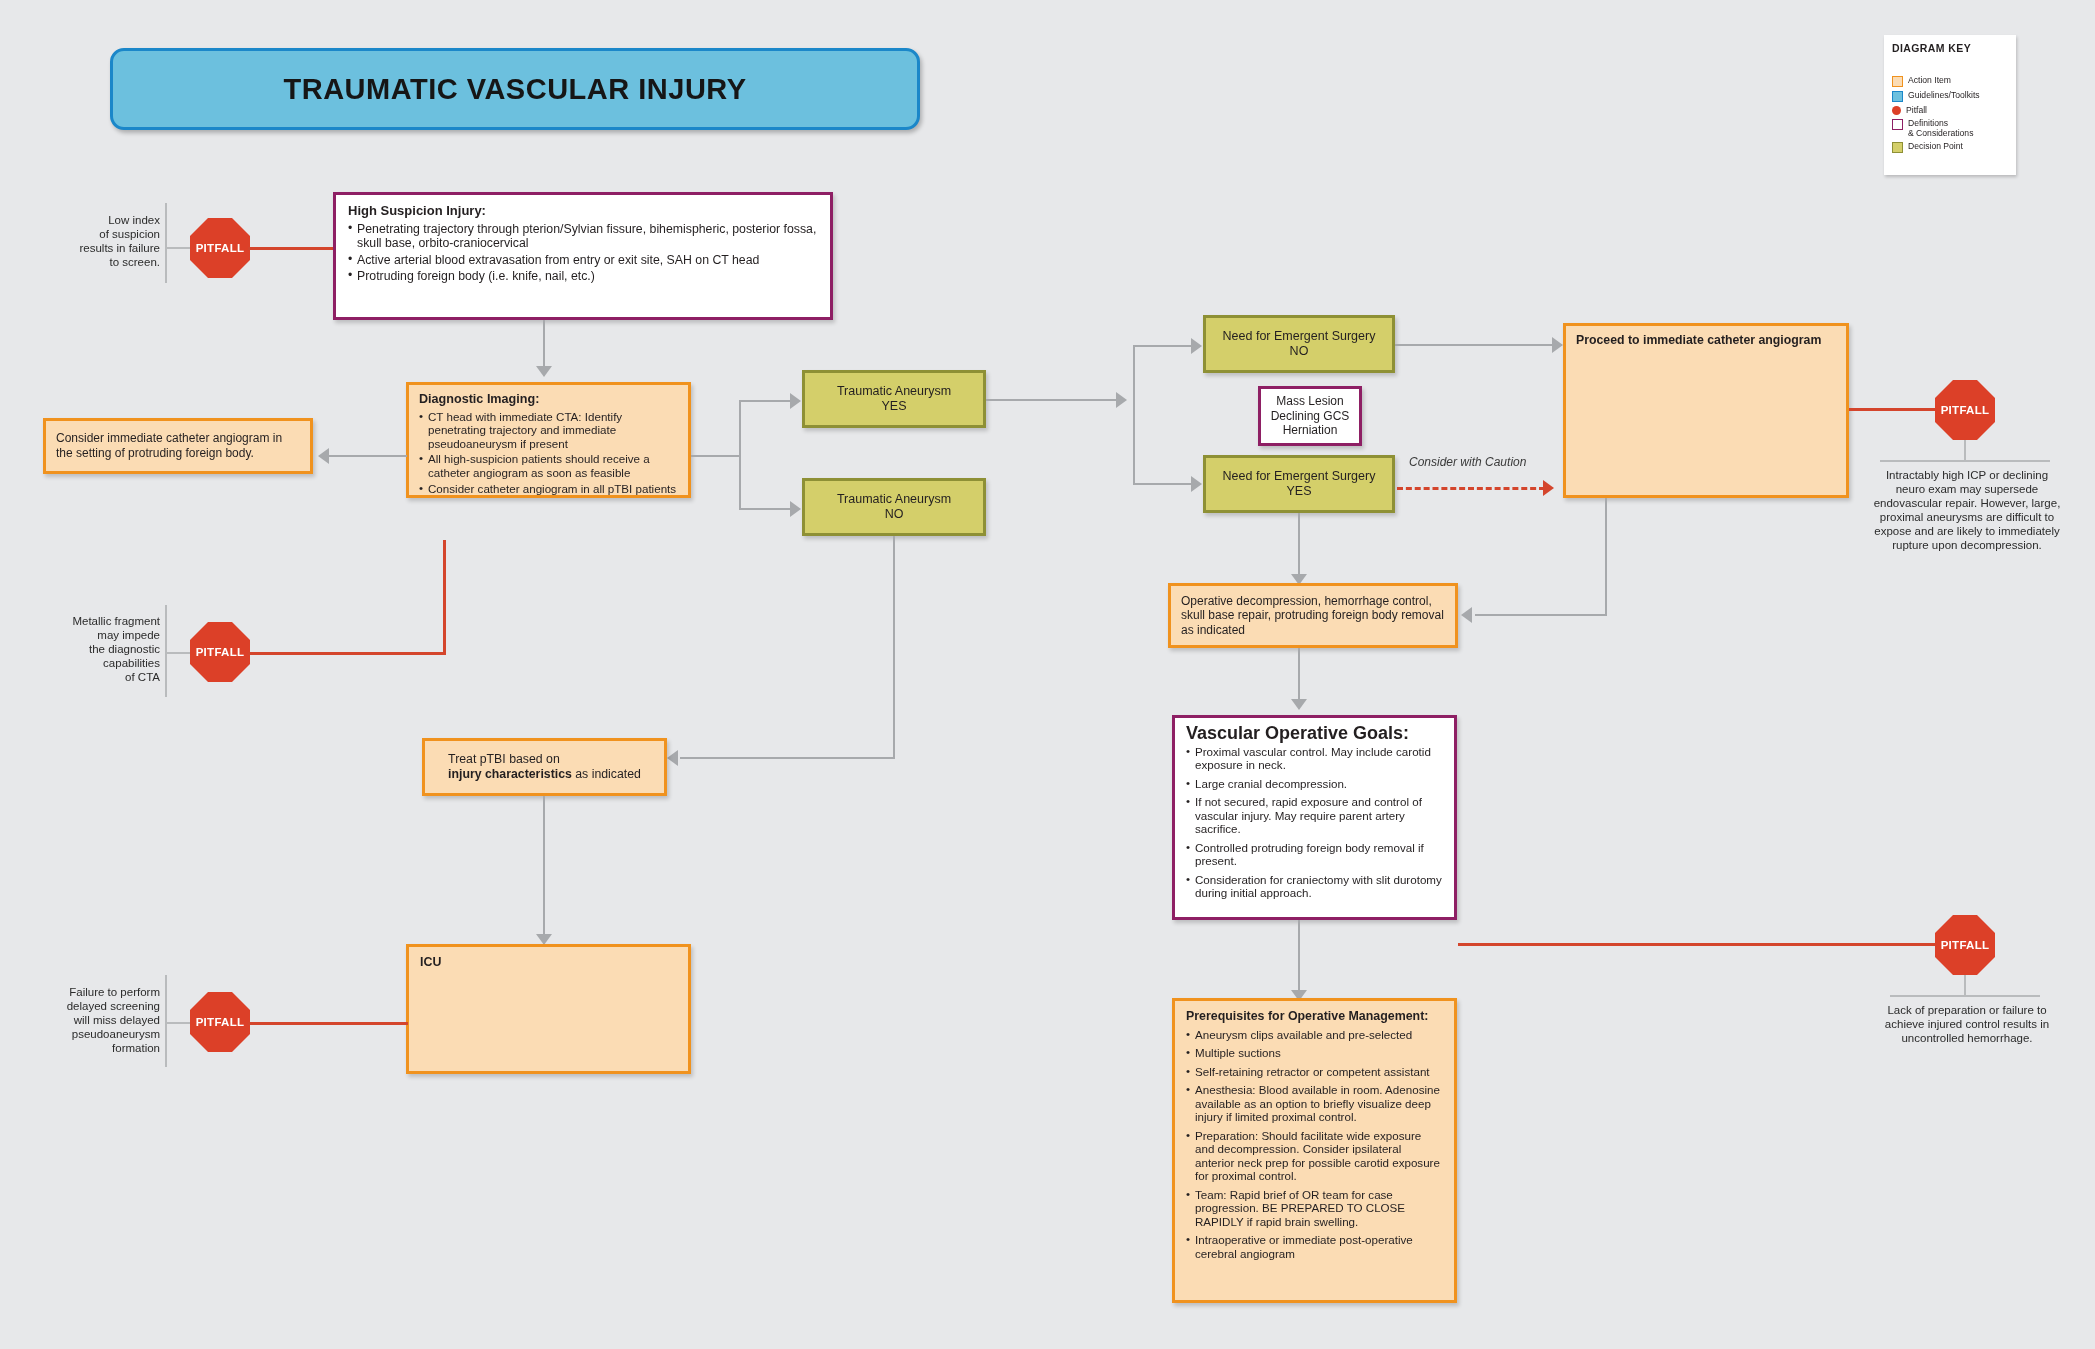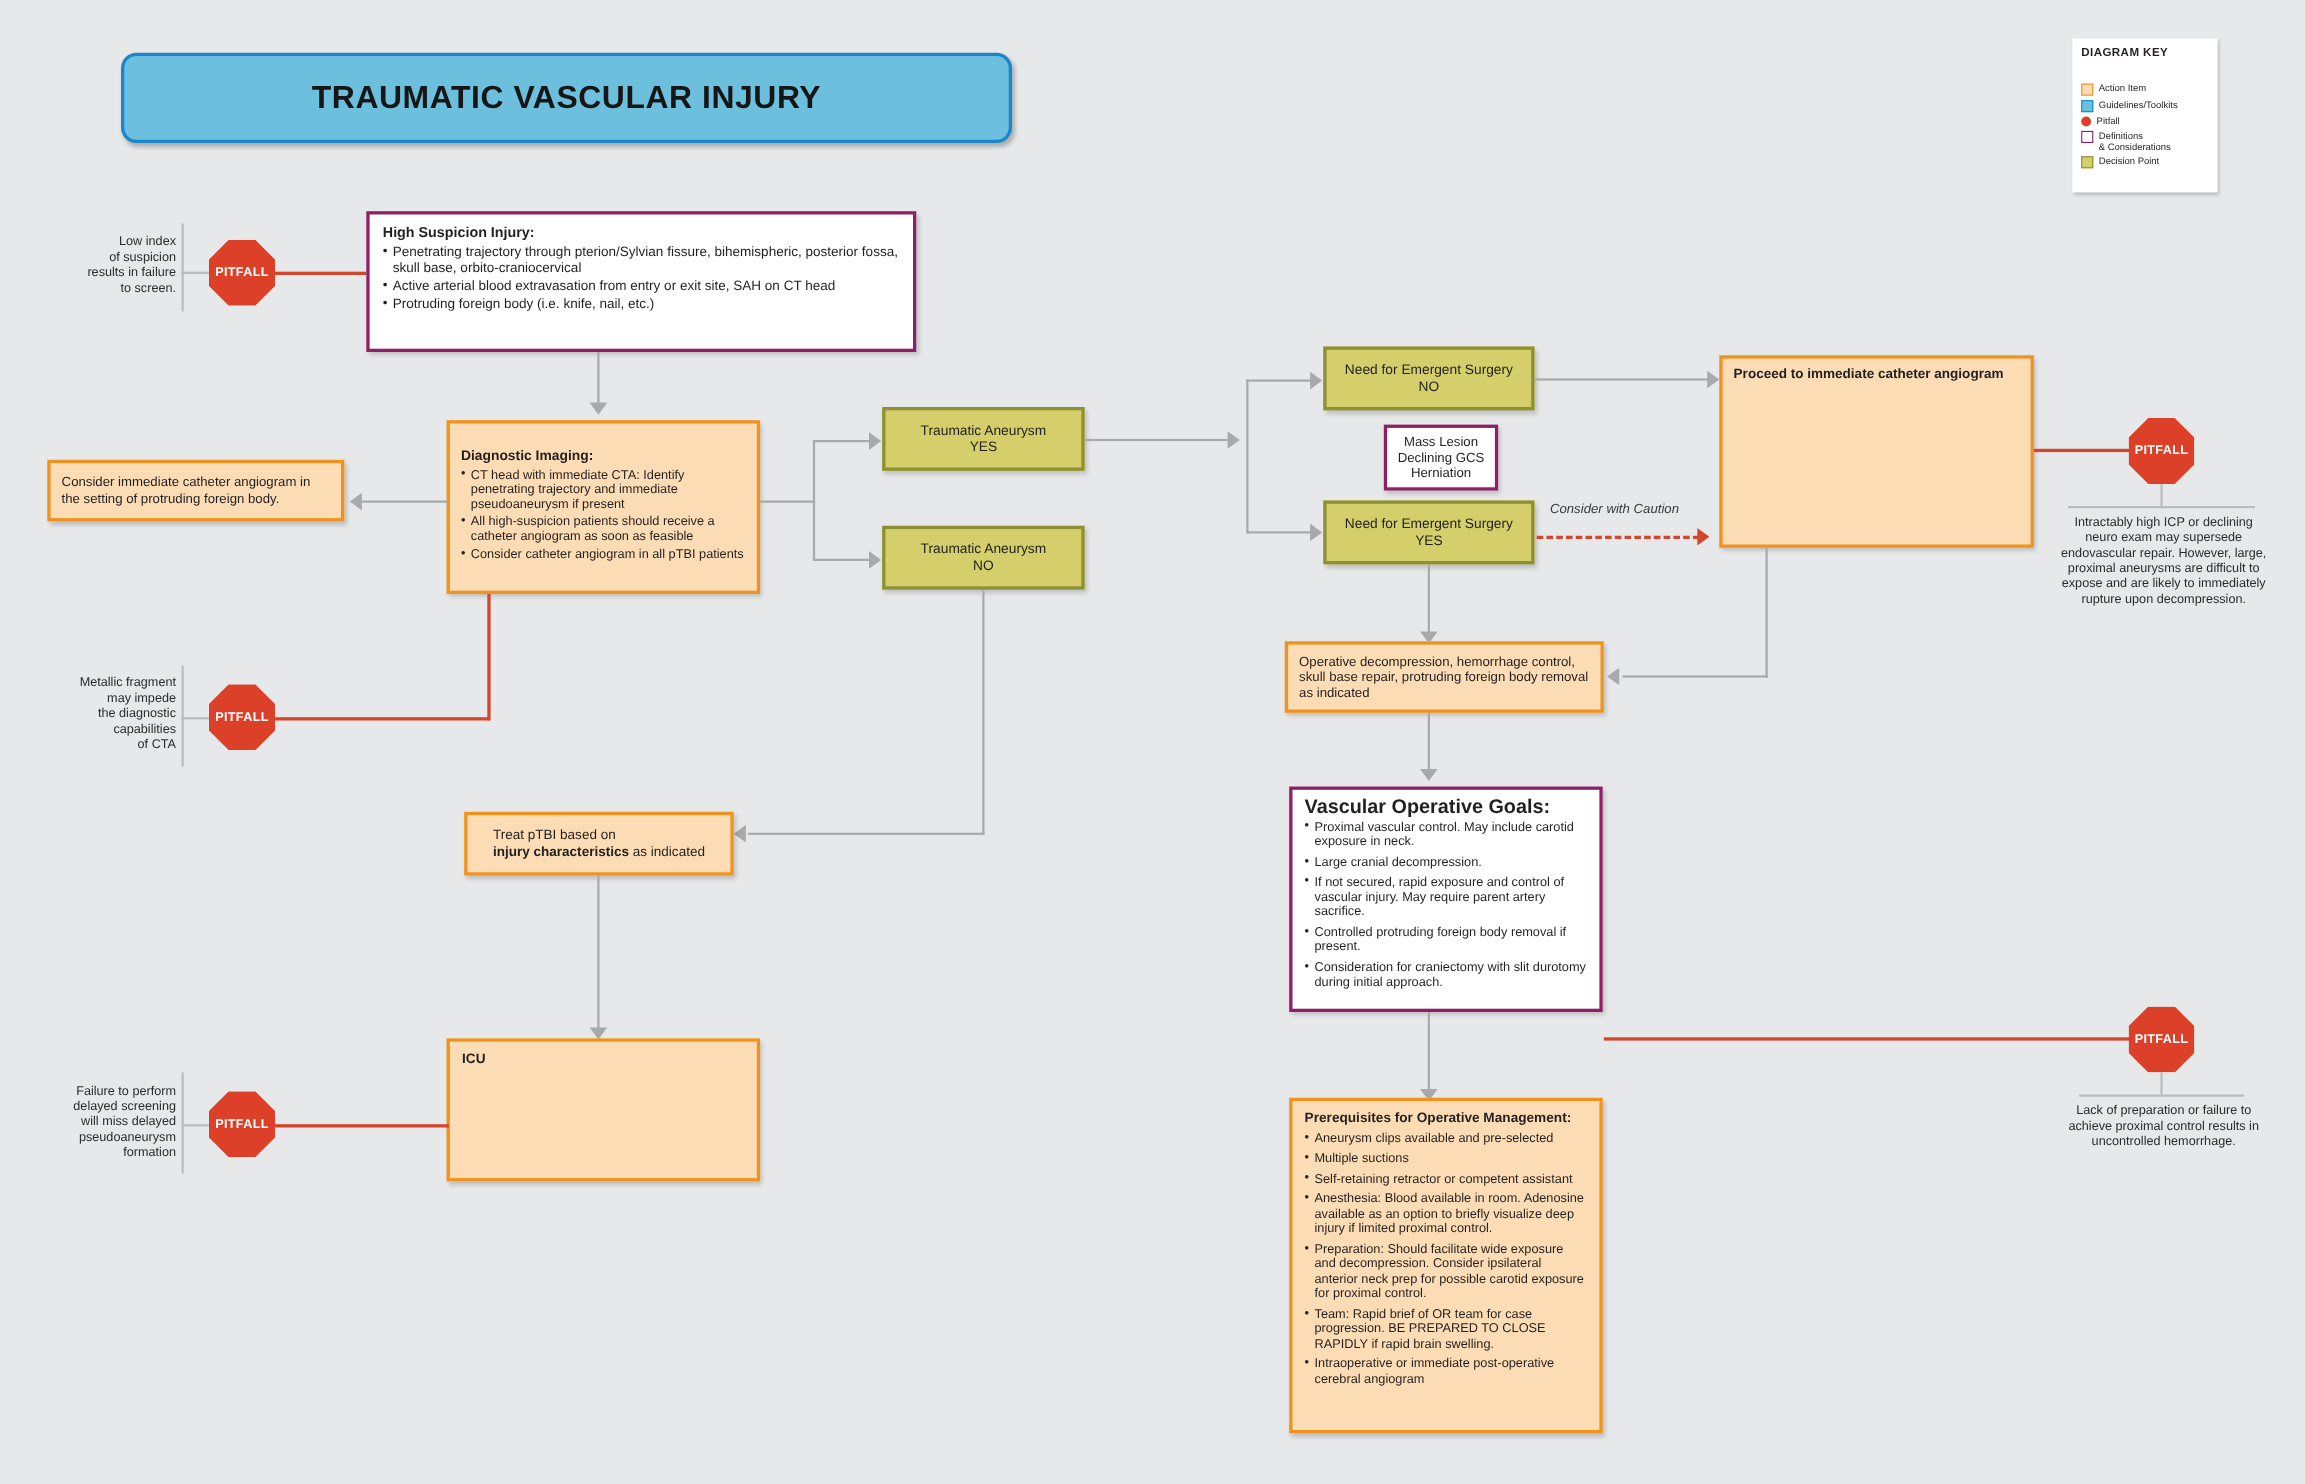--- a/index.html
+++ b/index.html
@@ -124,21 +124,21 @@
       <li data-name="high-suspicion-bullet">Active arterial blood extravasation from entry or exit site, SAH on CT head</li>
       <li data-name="high-suspicion-bullet">Protruding foreign body (i.e. knife, nail, etc.)</li>
     </ul>
   </div>
 
   <style>[data-name="box-high-suspicion-injury"]{background:#fff!important;border-color:#8e1f64!important;}</style>
 
   <div class="ln v abs" style="left:543px;top:320px;height:48px;"></div>
   <div class="arrow-d abs" style="left:536px;top:366px;"></div>
 
-  <div class="abs box" data-name="box-diagnostic-imaging" style="left:406px;top:382px;width:285px;height:158px;padding:23px 10px;font-size:11.6px;line-height:13.6px;">
+  <div class="abs box" data-name="box-diagnostic-imaging" style="left:406px;top:382px;width:285px;height:116px;padding:8px 10px;font-size:11.6px;line-height:13.6px;">
     <div class="ttl" data-name="diagnostic-imaging-title" style="margin-bottom:3px;font-size:12.6px;">Diagnostic Imaging:</div>
     <ul>
       <li data-name="diagnostic-imaging-bullet">CT head with immediate CTA: Identify penetrating trajectory and immediate pseudoaneurysm if present</li>
       <li data-name="diagnostic-imaging-bullet">All high-suspicion patients should receive a catheter angiogram as soon as feasible</li>
       <li data-name="diagnostic-imaging-bullet">Consider catheter angiogram in all pTBI patients</li>
     </ul>
   </div>
 
   <div class="abs box" data-name="box-consider-immediate-angiogram" style="left:43px;top:418px;width:270px;height:56px;padding:8px 10px;font-size:12px;line-height:15px;display:flex;align-items:center;">
     <span data-name="consider-immediate-angiogram-text">Consider immediate catheter angiogram in the setting of protruding foreign body.</span>
@@ -232,21 +232,21 @@
 
   <div class="ln v abs" style="left:1298px;top:920px;height:72px;"></div>
   <div class="arrow-d abs" style="left:1291px;top:990px;"></div>
 
   <div class="ln h red abs" style="left:1458px;top:943px;width:505px;height:3px;"></div>
   <div class="abs pitfall" data-name="pitfall-badge-proximal-control" style="left:1935px;top:915px;">
     <span data-name="pitfall-label">PITFALL</span>
   </div>
   <div class="ln v thin abs" style="left:1964px;top:975px;height:22px;"></div>
   <div class="ln h thin abs" style="left:1890px;top:995px;width:150px;"></div>
-  <div class="abs caption" data-name="pitfall-caption-proximal-control" style="left:1872px;top:1003px;width:190px;text-align:center;">Lack of preparation or failure to achieve proximal control results in uncontrolled hemorrhage.</div>
+  <div class="abs caption" data-name="pitfall-caption-proximal-control" style="left:1872px;top:1003px;width:190px;text-align:center;">Lack of preparation or failure to achieve injured control results in uncontrolled hemorrhage.</div>
 
   <div class="abs box" data-name="box-prerequisites-operative-management" style="left:1172px;top:998px;width:285px;height:305px;padding:9px 11px;font-size:11.6px;line-height:13.5px;">
     <div class="ttl" data-name="prerequisites-title" style="font-size:12.4px;margin-bottom:4px;">Prerequisites for Operative Management:</div>
     <ul>
       <li data-name="prerequisites-bullet" style="margin-bottom:5px;">Aneurysm clips available and pre-selected</li>
       <li data-name="prerequisites-bullet" style="margin-bottom:5px;">Multiple suctions</li>
       <li data-name="prerequisites-bullet" style="margin-bottom:5px;">Self-retaining retractor or competent assistant</li>
       <li data-name="prerequisites-bullet" style="margin-bottom:5px;">Anesthesia: Blood available in room. Adenosine available as an option to briefly visualize deep injury if limited proximal control.</li>
       <li data-name="prerequisites-bullet" style="margin-bottom:5px;">Preparation: Should facilitate wide exposure and decompression. Consider ipsilateral anterior neck prep for possible carotid exposure for proximal control.</li>
       <li data-name="prerequisites-bullet" style="margin-bottom:5px;">Team: Rapid brief of OR team for case progression. BE PREPARED TO CLOSE RAPIDLY if rapid brain swelling.</li>

